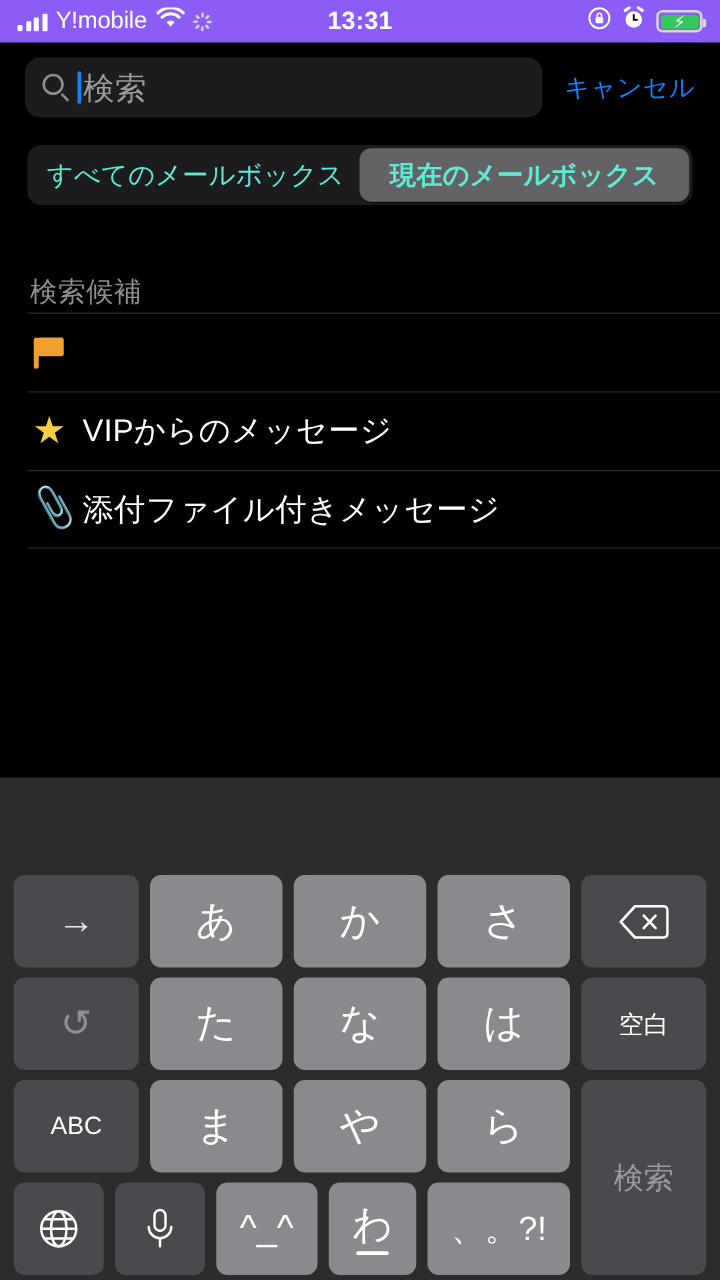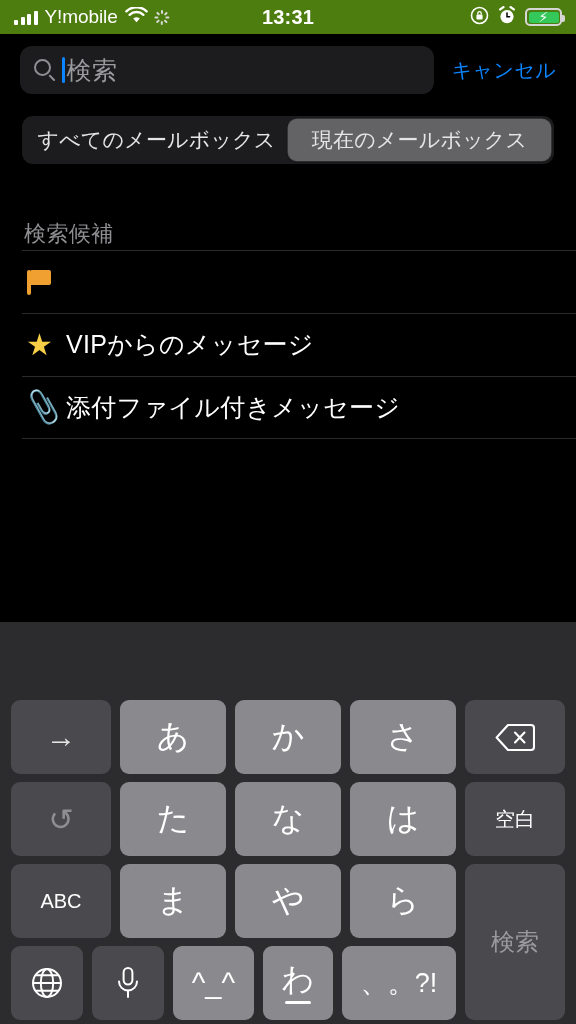--- a/index.html
+++ b/index.html
@@ -7,21 +7,21 @@
   body {
     font-family:"Liberation Sans","DejaVu Sans",sans-serif;
     color:#fff;
     -webkit-font-smoothing:antialiased;
   }
   #screen { position:relative; width:576px; height:1024px; background:#000; }
 
   
   .statusbar {
     position:absolute; top:0; left:0; width:576px; height:34px;
-    display:flex; align-items:center; background:#4d7c0f;
+    display:flex; align-items:center; background:#8b5cf6;
   }
   .sb-left { position:absolute; left:14px; top:0; height:34px; display:flex; align-items:center; gap:7px; }
   .sb-center { position:absolute; left:0; width:576px; top:0; height:34px;
                display:flex; align-items:center; justify-content:center; }
   .sb-right { position:absolute; right:14px; top:0; height:34px; display:flex; align-items:center; gap:9px; }
   .sb-time { font-size:20px; font-weight:bold; letter-spacing:0.2px; }
   .sb-carrier { font-size:19px; font-weight:500; letter-spacing:-0.1px; }
   .bars { display:flex; align-items:flex-end; gap:2.5px; height:15px; }
   .bars i { display:block; width:4px; background:#fff; border-radius:1px; }
   .bars i:nth-child(1){ height:5px; }
@@ -69,24 +69,24 @@
   .sf-placeholder { font-size:25px; color:#9b9b9f; letter-spacing:0.5px; }
   .cancel { font-size:20px; color:#0a84ff; margin-left:18px; white-space:nowrap; letter-spacing:0.4px; }
 
   
   .segwrap {
     position:absolute; top:116px; left:22px; width:532px; height:48px;
     background:#1c1c1e; border-radius:11px; display:flex; padding:3px;
   }
   .seg {
     flex:1; display:flex; align-items:center; justify-content:center;
-    font-size:21px; color:#e5e5e5; border-radius:9px; letter-spacing:0.2px;
+    font-size:21px; color:#5eead4; border-radius:9px; letter-spacing:0.2px;
   }
   .seg.selected {
-    background:#636366; font-weight:normal;
+    background:#636366; font-weight:bold;
     box-shadow:0 0 0 0.6px rgba(255,255,255,0.22), 0 1px 2px rgba(0,0,0,0.45);
   }
 
   
   .sugg-header {
     position:absolute; top:219px; left:24px;
     font-size:22px; color:#8e8e93; letter-spacing:0.4px;
   }
   .list { position:absolute; top:250px; left:0; width:576px; }
   .row {

